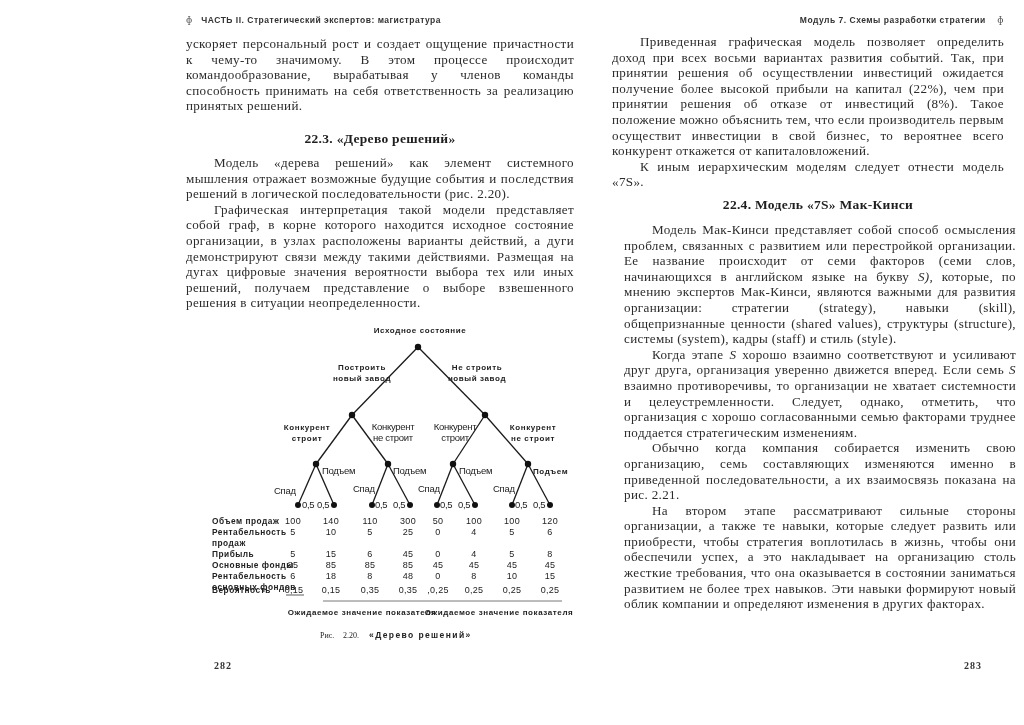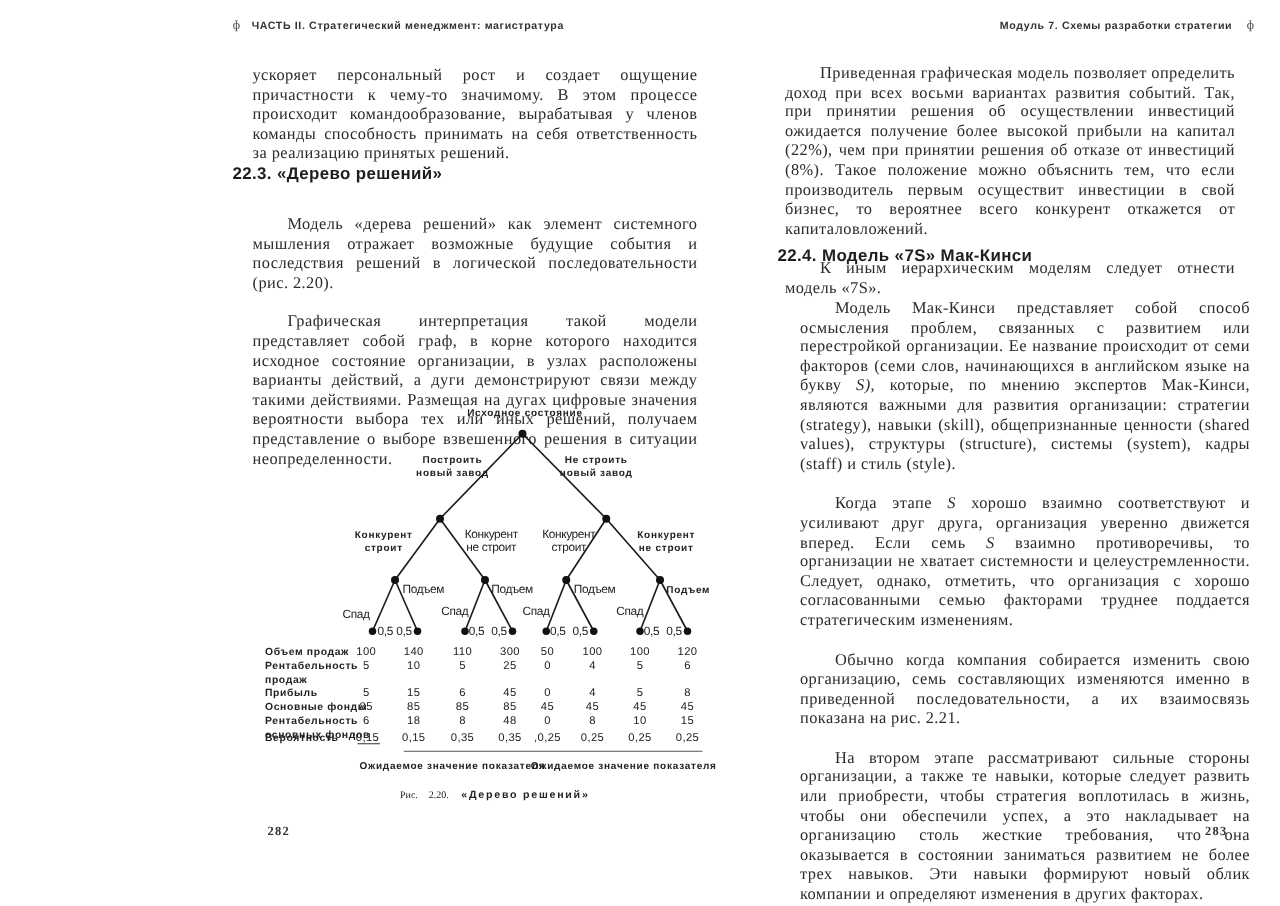--- a/index.html
+++ b/index.html
@@ -5,41 +5,41 @@
   html, body { margin: 0; padding: 0; background: #ffffff; }
   body { width: 1024px; height: 725px; position: relative; overflow: hidden; color: #2a2a2a; }
   .page { position: absolute; top: 0; }
   .page-left { left: 186px; width: 388px; }
   .page-right { left: 612px; width: 392px; }
   .running-head { position: absolute; top: 15px; font-family: "Liberation Sans", sans-serif; font-weight: bold; font-size: 8.5px; letter-spacing: 0.5px; color: #333; white-space: nowrap; }
   .page-left .running-head { left: 0; }
   .page-right .running-head { right: 0; }
   .ornament { font-family: "DejaVu Serif", serif; font-weight: normal; font-size: 9px; color: #555; }
   .body-text { font-family: "Liberation Serif", serif; font-size: 13.1px; line-height: 15.6px; text-align: justify; color: #2b2b2b; letter-spacing: 0.35px; }
-  .body-text p { margin: 16px; text-indent: 28px; }
+  .body-text p { margin: 0; text-indent: 28px; }
   .body-text p.noindent { text-indent: 0; }
-  .section-title { font-family: Liberation Sans, sans-serif; font-weight: bold; font-size: 13.5px; text-align: left; color: #1e1e1e; letter-spacing: 0.3px; }
+  .section-title { font-family: Liberation Serif, serif; font-weight: bold; font-size: 13.5px; text-align: center; color: #1e1e1e; letter-spacing: 0.3px; }
   .page-number { position: absolute; top: 660px; font-family: Liberation Serif, serif; font-weight: bold; font-size: 10px; color: #333; letter-spacing: 1px; }
   .fig-svg { position: absolute; left: 200px; top: 322px; }
   .fig-svg text { fill: #222; }
   .lbl { font-family: "Liberation Sans", sans-serif; font-size: 8px; font-weight: bold; letter-spacing: 0.6px; }
   .lbl2 { font-family: "Liberation Sans", sans-serif; font-size: 9.5px; letter-spacing: -0.3px; }
   .tbl { font-family: "Liberation Sans", sans-serif; font-size: 8.3px; font-weight: bold; letter-spacing: 0.5px; }
   .num { font-family: "Liberation Sans", sans-serif; font-size: 9px; letter-spacing: 0.3px; }
   .caption { font-family: "Liberation Sans", sans-serif; font-size: 8.5px; font-weight: bold; letter-spacing: 1.4px; }
   .caption-small { font-family: "Liberation Serif", serif; font-size: 8px; }
   em { font-style: italic; }
 </style>
 </head>
 <body>
 
 <div class="page page-left">
   <div class="running-head">
     <span class="ornament">ɸ</span>&nbsp;&nbsp;
-    <span>ЧАСТЬ II. Стратегический менеджмент: магистратура</span>
+    <span>ЧАСТЬ II. Стратегический экспертов: магистратура</span>
   </div>
 
   <div class="body-text" style="position:absolute; top:36px; left:0; width:388px;">
     <p class="noindent">ускоряет персональный рост и создает ощущение причастности к чему-то значимому. В этом процессе происходит командообразование, вырабатывая у членов команды способность принимать на себя ответственность за реализацию принятых решений.</p>
   </div>
 
   <div class="section-title" style="position:absolute; top:131px; left:0; width:388px;">22.3. «Дерево решений»</div>
 
   <div class="body-text" style="position:absolute; top:155px; left:0; width:388px;">
     <p>Модель «дерева решений» как элемент системного мышления отражает возможные будущие события и последствия решений в логической последовательности (рис. 2.20).</p>

